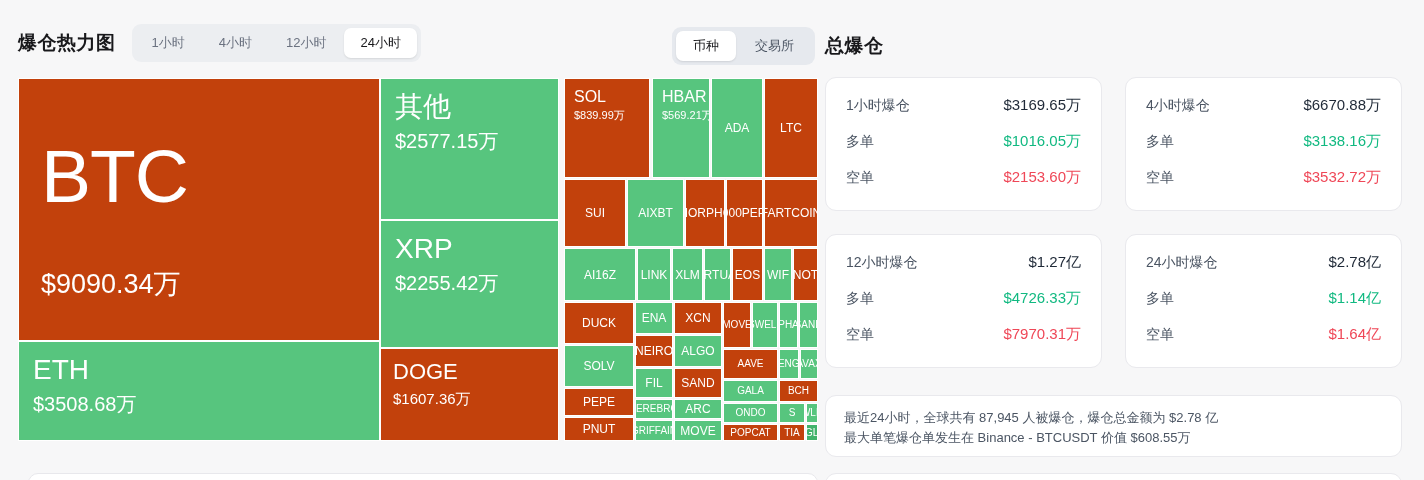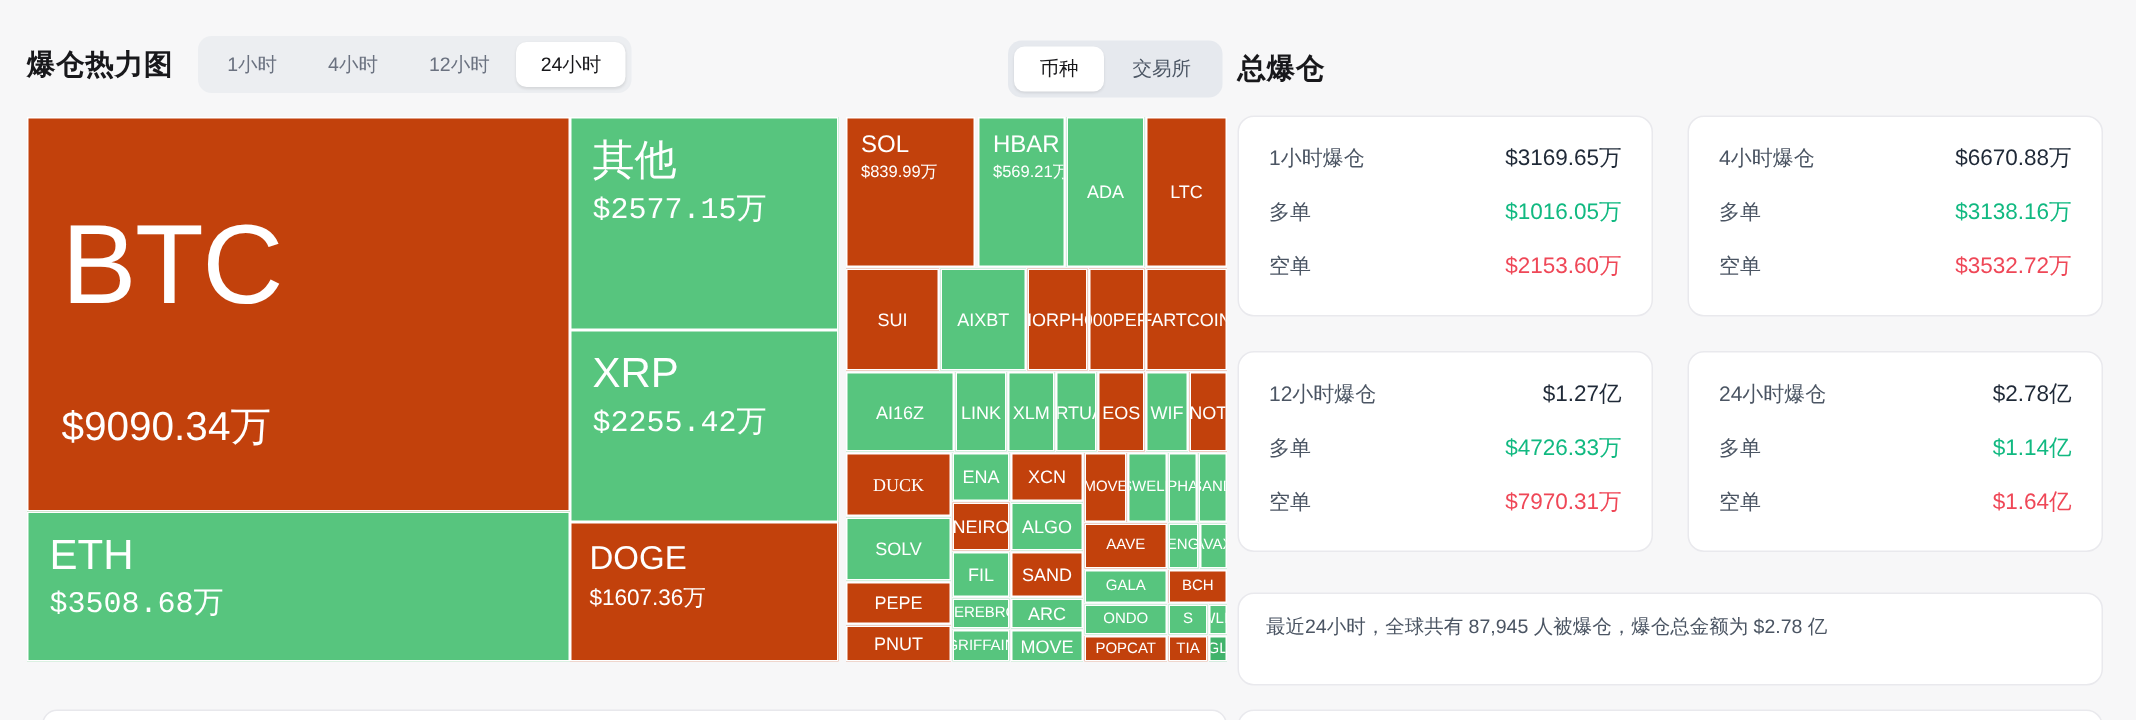--- a/index.html
+++ b/index.html
@@ -77,21 +77,21 @@
   }
   .tile .val {
     position: absolute; white-space: nowrap;
     font-weight: 400; line-height: 1;
   }
   
   .sz-xl .sym { left: 22px; top: 60px; font-size: 75px; letter-spacing: -1px; }
   .sz-xl .val { left: 22px; top: 192px; font-size: 27px; }
 
   .sz-lg .sym { left: 14px; top: 14px; font-size: 28px; }
-  .sz-lg .val { left: 14px; top: 52px; font-size: 20px; font-family: Liberation Mono, monospace; }
+  .sz-lg .val { left: 14px; top: 52px; font-size: 20px; }
 
   .sz-md .sym { left: 12px; top: 12px; font-size: 22px; }
   .sz-md .val { left: 12px; top: 42px; font-size: 15px; }
 
   .sz-sm .sym { left: 9px; top: 10px; font-size: 16px; }
   .sz-sm .val { left: 9px; top: 31px; font-size: 11px; }
 
   .sz-xs { display: flex; align-items: center; justify-content: center; }
   .sz-xs .sym { position: static; font-size: 12px; }
 
@@ -230,21 +230,21 @@
         </div>
         <div class="tile red sz-xs" style="left: 714px; top: 170px; width: 31px; height: 53px;">
           <span class="sym">EOS</span>
         </div>
         <div class="tile green sz-xs" style="left: 746px; top: 170px; width: 28px; height: 53px;">
           <span class="sym">WIF</span>
         </div>
         <div class="tile red sz-xs" style="left: 775px; top: 170px; width: 25px; height: 53px;">
           <span class="sym">NOT</span>
         </div>
-        <div class="tile red sz-xs" style="left: 546px; top: 224px; width: 70px; height: 42px; font-family: Liberation Serif, serif;">
+        <div class="tile red sz-xs" style="left: 546px; top: 224px; width: 70px; height: 42px;">
           <span class="sym">DUCK</span>
         </div>
         <div class="tile green sz-xs" style="left: 617px; top: 224px; width: 38px; height: 32px;">
           <span class="sym">ENA</span>
         </div>
         <div class="tile red sz-xs" style="left: 656px; top: 224px; width: 48px; height: 32px;">
           <span class="sym">XCN</span>
         </div>
         <div class="tile red sz-xxs" style="left: 705px; top: 224px; width: 28px; height: 46px;">
           <span class="sym">MOVE</span>
@@ -391,18 +391,19 @@
         <div class="stat-row">
           <span class="stat-label">空单</span>
           <span class="stat-short">$1.64亿</span>
         </div>
       </div>
 
     </div>
 
     <div class="summary-card">
       <div class="summary-line">最近24小时，全球共有 87,945 人被爆仓，爆仓总金额为 $2.78 亿</div>
+      <div class="summary-line">最大单笔爆仓单发生在 Binance - BTCUSDT 价值 $608.55万</div>
     </div>
 
     <div class="right-bottom-strip"></div>
   </div>
 
 </div>
 
 </body></html>

